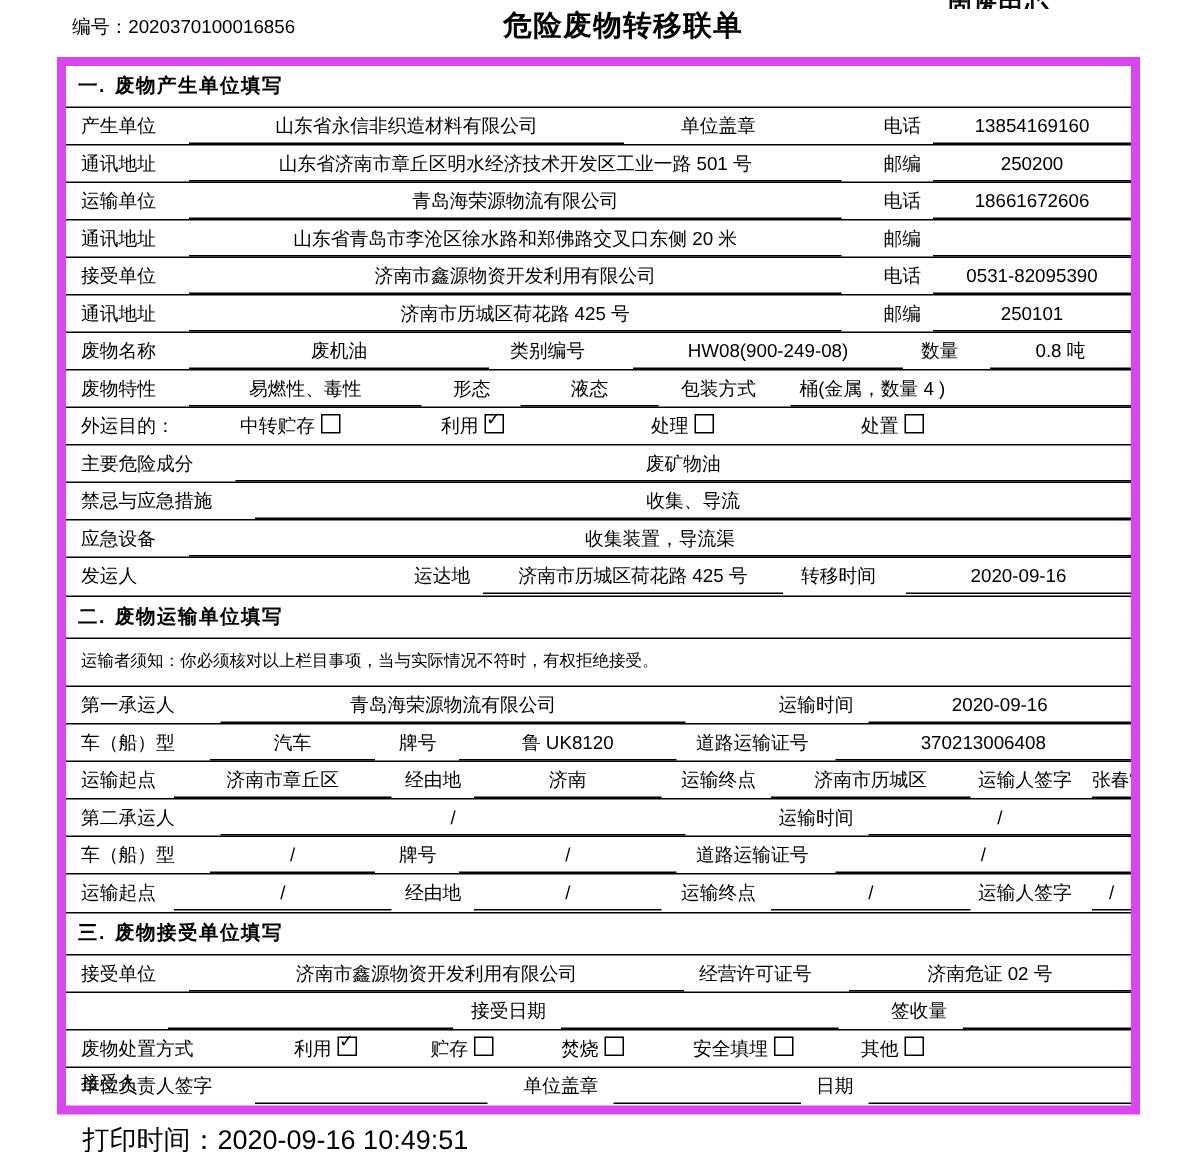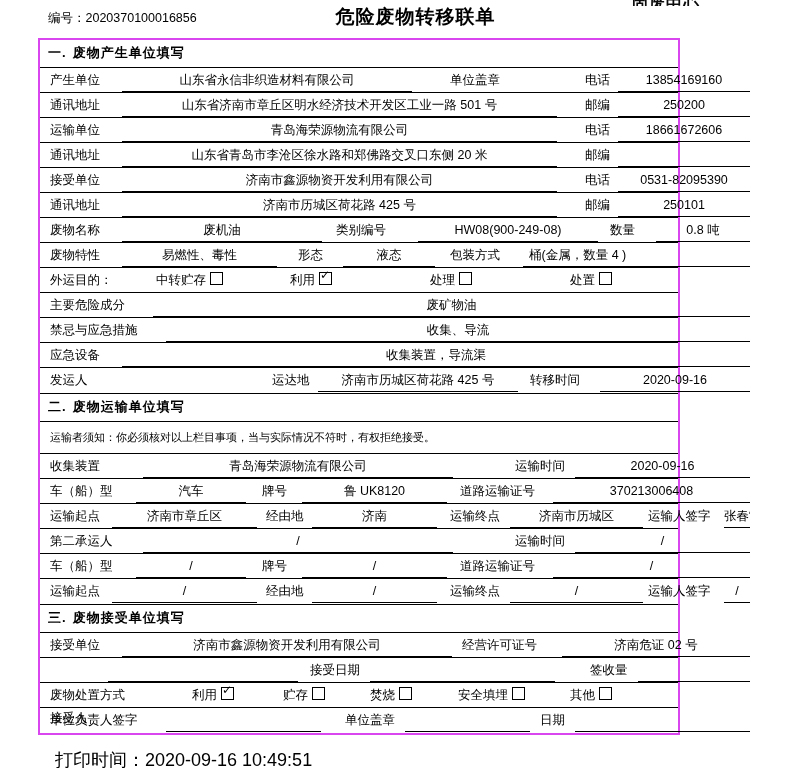--- a/index.html
+++ b/index.html
@@ -54,22 +54,22 @@
     letter-spacing: 1px;
     color: #0b0b0b;
     overflow: hidden;
     height: 12px;
   }
   
   .tbl {
     position: absolute;
     left: 38px;
     top: 38px;
-    width: 642px;
-    border: 2px solid #d946ef;
+    width: 722px;
+    border: 6px solid #d946ef;
     box-sizing: border-box;
     background: #fff;
   }
   .sec-head {
     border-bottom: 1px solid #000;
     padding: 4px 8px 5px 8px;
     font-weight: bold;
     font-size: 13px;
     letter-spacing: 1px;
   }
@@ -260,21 +260,21 @@
       <span class="val" style="left:560px; width:150px;">2020-09-16</span>
     </div>
 
     <div class="sec-head" style="border-top:1px solid #000;">
       <span class="num">二.</span><span>废物运输单位填写</span>
     </div>
 
     <div class="notice">运输者须知：你必须核对以上栏目事项，当与实际情况不符时，有权拒绝接受。</div>
 
     <div class="row">
-      <span class="lbl" style="left:10px;">收集装置</span>
+      <span class="lbl" style="left:10px;">第一承运人</span>
       <span class="val" style="left:103px; width:310px;">青岛海荣源物流有限公司</span>
       <span class="lbl" style="left:475px;">运输时间</span>
       <span class="val" style="left:535px; width:175px;">2020-09-16</span>
     </div>
 
     <div class="row">
       <span class="lbl" style="left:10px;">车（船）型</span>
       <span class="val" style="left:96px; width:110px;">汽车</span>
       <span class="lbl" style="left:222px;">牌号</span>
       <span class="val" style="left:262px; width:145px;">鲁 UK8120</span>

